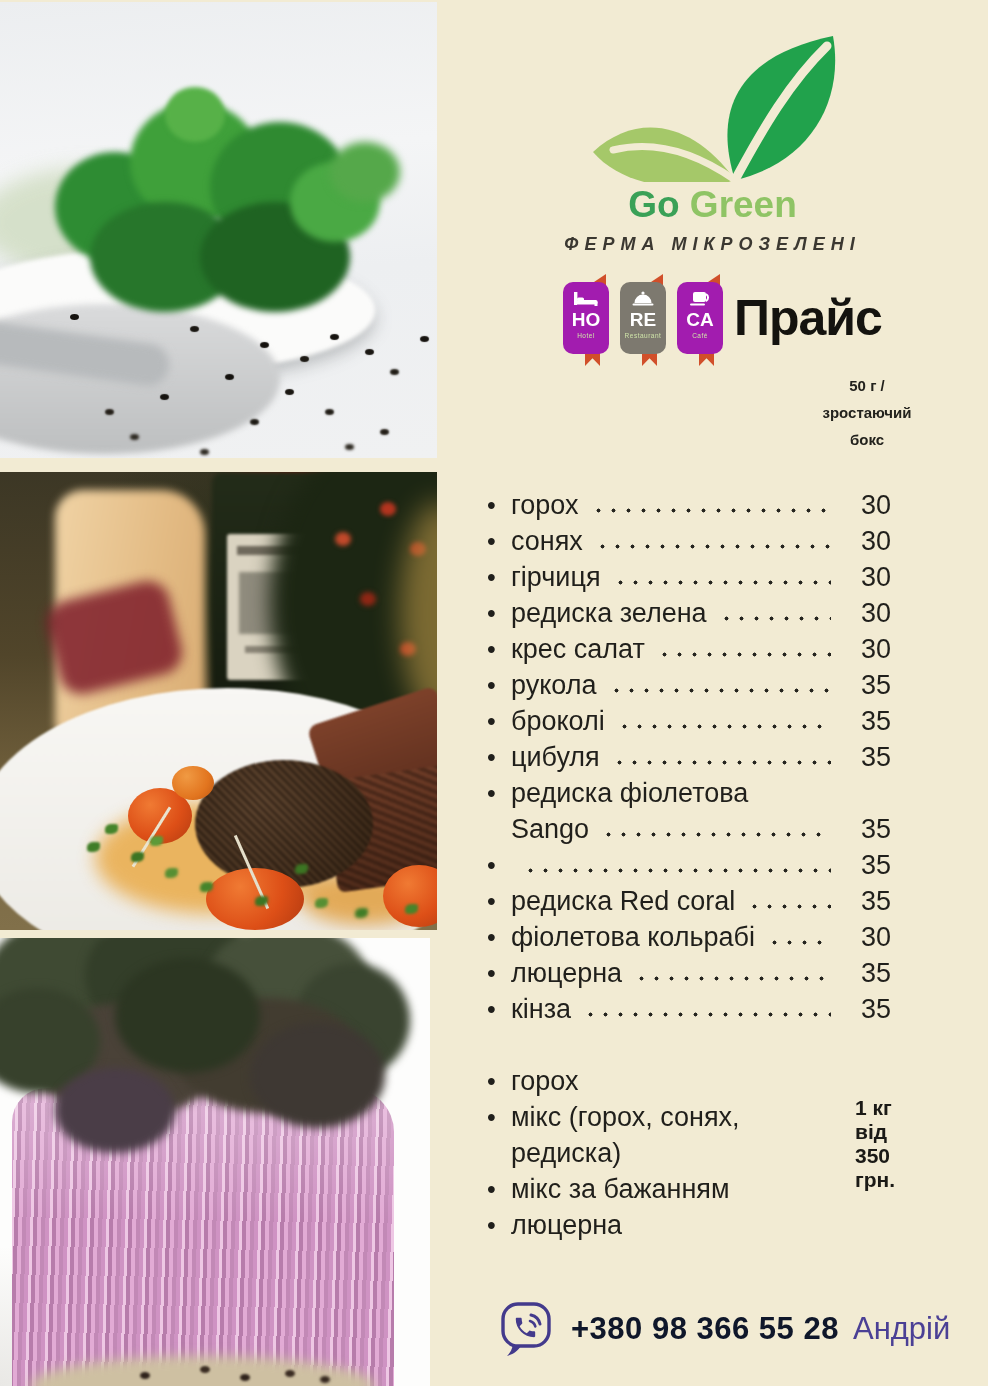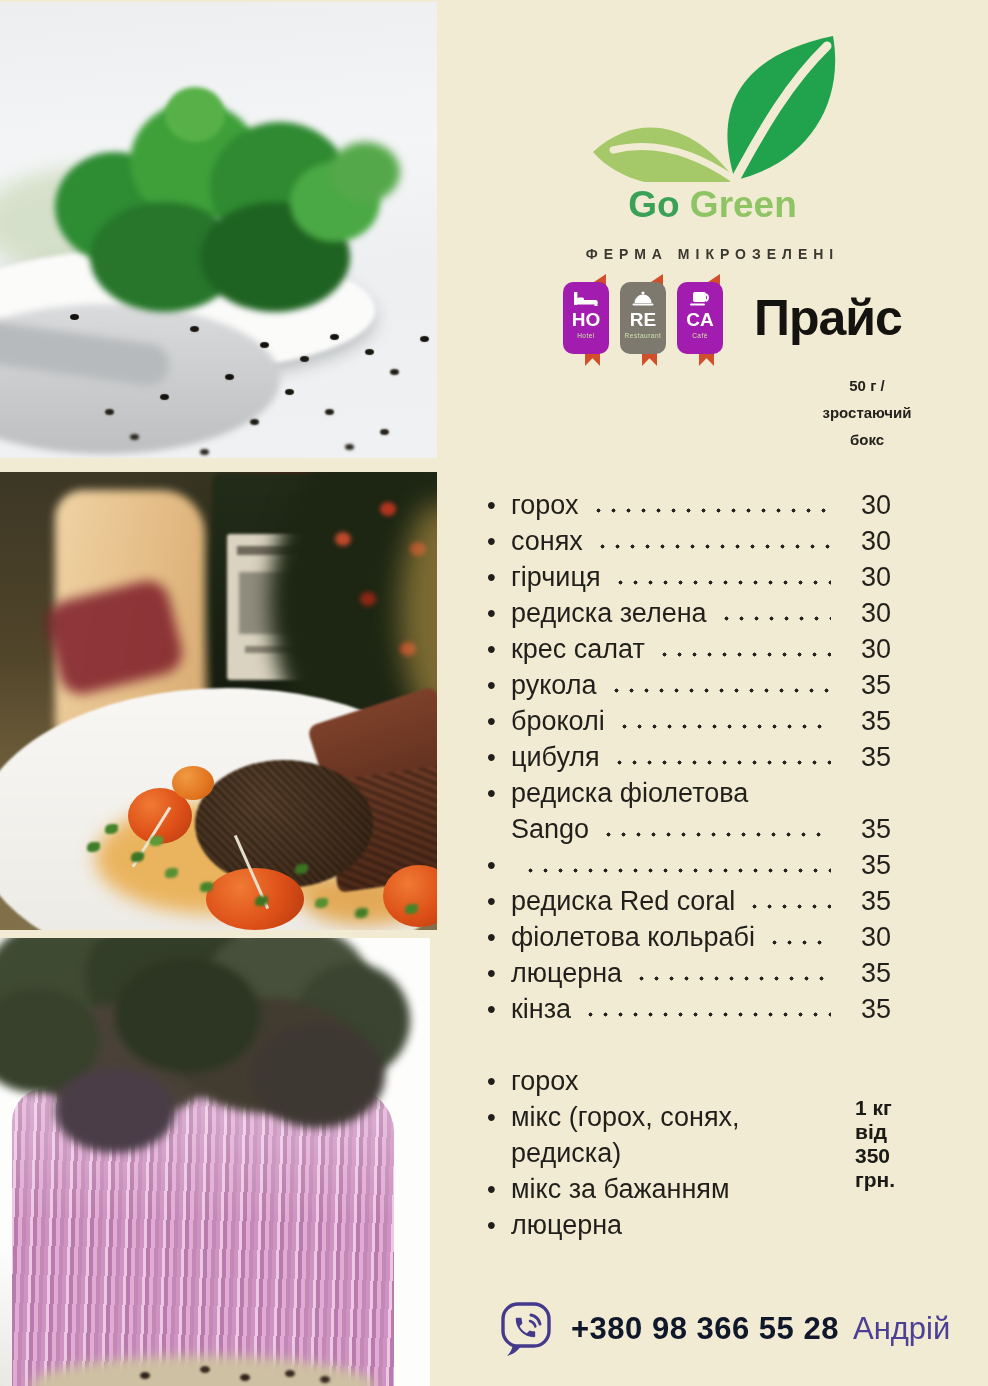--- a/index.html
+++ b/index.html
@@ -97,35 +97,35 @@
   .p3-mat{left:30px;top:418px;width:345px;height:60px;background:#cec0a2;filter:blur(6px);}
   .p3-seeds{position:absolute;left:200px;top:428px;width:10px;height:7px;border-radius:50%;background:#3a2b22;filter:blur(1px);
     box-shadow:40px 8px 1px #2f221b,85px 4px 1px #3a2b22,120px 10px 2px #33251d,-60px 6px 1px #2f221b;}
 
   
   .content{position:absolute; left:437px; top:0; width:551px; height:1386px;}
   .logo-block{position:absolute; top:34px; left:0; width:100%; text-align:center;}
   .leaves{display:block; margin:0 auto;}
   .brand{font-size:37px; font-weight:700; letter-spacing:0; margin-top:2px;}
   .brand .go{color:#3aa157;} .brand .green{color:#8fc465;}
-  .subbrand{margin-top:20px; font-size:14px; font-weight:700; letter-spacing:6px; color:#3b3831;}
+  .subbrand{margin-top:8px; font-size:18px; font-weight:700; letter-spacing:6px; color:#3b3831;font-style:italic;}
 
   .horeca{position:absolute; top:282px; left:126px; display:flex; align-items:center;}
   .badge{position:relative; width:46px; height:72px; margin-right:11px;}
   .badge-rib-top{position:absolute; top:-8px; right:3px; width:15px; height:18px; background:#d14f2a;
     clip-path:polygon(0 100%, 100% 100%, 100% 0, 0 55%); z-index:0;}
   .badge-rib-bot{position:absolute; bottom:-12px; right:9px; width:15px; height:22px; background:#d14f2a;
     clip-path:polygon(0 0, 100% 0, 100% 100%, 50% 65%, 0 100%); z-index:0;}
   .badge-body{position:absolute; inset:0; border-radius:10px; z-index:1;
     display:flex; flex-direction:column; align-items:center;}
   .badge-body.teal{background:#a21caf;} .badge-body.gray{background:#7d796f;}
   .badge-icon{margin-top:7px; height:20px;}
   .badge-code{color:#fff; font-size:19px; font-weight:700; line-height:22px;}
   .badge-label{font-size:6.5px; color:#cfe4a9; margin-top:1px; letter-spacing:.5px;}
-  .price-title{font-size:50px; font-weight:700; color:#14130f; margin-left:20px; letter-spacing:-1px;}
+  .price-title{font-size:50px; font-weight:700; color:#14130f; letter-spacing:-1px;}
 
   .price-header-right{position:absolute; top:372px; right:50px; width:142px; text-align:center;
     font-size:15px; font-weight:700; line-height:27px; color:#23221d;}
   .price-header-left{position:absolute; top:398px; left:70px;
     font-size:22.5px; font-weight:700; line-height:29px; color:#23221d;}
 
   .price-list{position:absolute; top:487px; left:50px; width:404px;}
   .bulk-list{position:absolute; top:1063px; left:50px; width:360px;}
   .prow{display:flex; align-items:center; height:36px; font-size:27px; color:#201f1b;}
   .bullet{width:24px; font-size:25px; flex:0 0 auto;}

